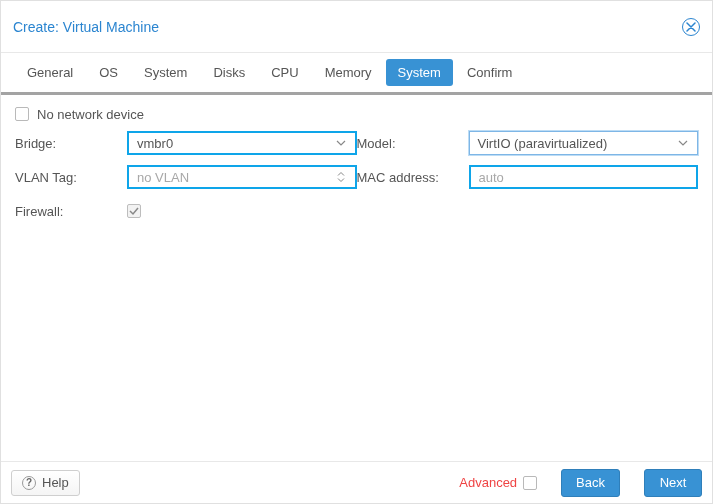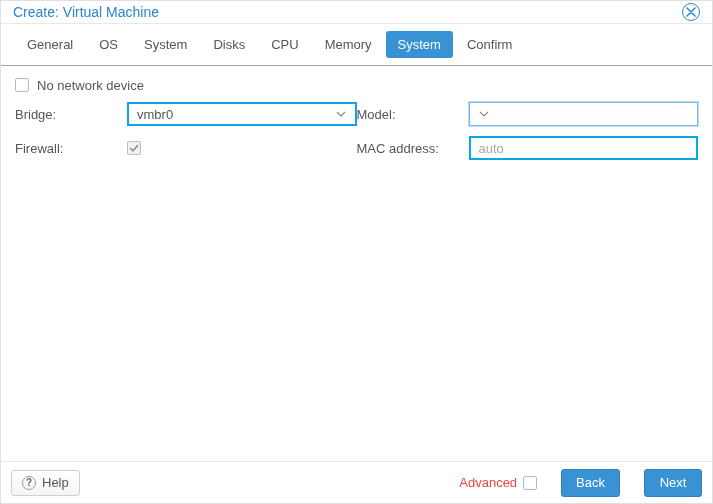--- a/index.html
+++ b/index.html
@@ -1,22 +1,22 @@
 <!DOCTYPE html>
 <html><head>
 <meta charset="utf-8">
 <style>
   * { box-sizing: border-box; }
   html, body { margin: 0; padding: 0; font-family: -apple-system, "Helvetica Neue", Arial, sans-serif; font-size: 13px; color: #555; }
   .window { width: 713px; height: 504px; background: #fff; border: 1px solid #e0e0e0; display: flex; flex-direction: column; position: relative; }
-  .titlebar { height: 23px; border-bottom: 1px solid #e8e8e8; display: flex; align-items: center; padding: 0 12px; justify-content: space-between; }
+  .titlebar { height: 52px; border-bottom: 1px solid #e8e8e8; display: flex; align-items: center; padding: 0 12px; justify-content: space-between; }
   .titlebar .title { color: #2b85d0; font-size: 14px; }
   .close-ring { width: 18px; height: 18px; border: 1.5px solid #2b85d0; border-radius: 50%; display: flex; align-items: center; justify-content: center; cursor: pointer; }
   .close-ring svg { width: 10px; height: 10px; }
-  .tabbar { height: 42px; display: flex; align-items: center; padding: 0 14px; border-bottom: 1px solid #a3a3a3; gap: 2px; }
+  .tabbar { height: 42px; display: flex; align-items: center; padding: 0 14px; border-bottom: 3px solid #a3a3a3; gap: 2px; }
   .tab { padding: 6px 12px; color: #555; border-radius: 3px; cursor: pointer; font-size: 13px; }
   .tab.active { background: #3892d4; color: #fff; }
   .body { flex: 1; padding: 12px 14px 10px 14px; display: flex; flex-direction: column; }
   .noNet { display: flex; align-items: flex-start; gap: 8px; margin-bottom: 8px; padding-left: 0px; }
   .noNet .cb { width: 14px; height: 14px; border: 1px solid #b9b9b9; background: #fff; border-radius: 2px; cursor: pointer; }
   .grid { display: flex; }
   .col { flex: 1; display: flex; flex-direction: column; gap: 8px; }
   .row { display: flex; align-items: center; height: 26px; }
   .lbl { width: 112px; color: #555; }
   .field { flex: 1; height: 24px; border: 2px solid #0ea5e9; background: #fff; display: flex; align-items: center; padding: 0 8px; color: #555; position: relative; justify-content: space-between; cursor: pointer; }
@@ -75,33 +75,48 @@
           <div class="field">
             <span>vmbr0</span>
             <span class="trigger">
                 <svg viewBox="0 0 10 10">
                   <path d="M1 3 L5 7 L9 3" stroke="#888" stroke-width="1.2" fill="none"></path>
                 </svg>
               </span>
           </div>
         </div>
         <div class="row">
+          <div class="lbl">VLAN Tag:</div>
+          <div class="field">
+            <span class="placeholder">no VLAN</span>
+            <span class="spinner">
+              <svg viewBox="0 0 8 5">
+                  <path d="M1 4 L4 1 L7 4" stroke="#888" stroke-width="1" fill="none"></path>
+                </svg>
+              <svg viewBox="0 0 8 5">
+                  <path d="M1 1 L4 4 L7 1" stroke="#888" stroke-width="1" fill="none"></path>
+                </svg>
+            </span>
+          </div>
+        </div>
+        <div class="row">
           <div class="lbl">Firewall:</div>
           <span class="checkmark">
             <svg viewBox="0 0 10 10">
                 <path d="M1 5 L4 8 L9 2" stroke="#888" stroke-width="1.5" fill="none"></path>
               </svg>
           </span>
         </div>
       </div>
 
       <div class="col">
         <div class="row">
           <div class="lbl">Model:</div>
           <div class="field highlight">
+            <span>VirtIO (paravirtualized)</span>
             <span class="trigger">
                 <svg viewBox="0 0 10 10">
                   <path d="M1 3 L5 7 L9 3" stroke="#888" stroke-width="1.2" fill="none"></path>
                 </svg>
               </span>
           </div>
         </div>
         <div class="row">
           <div class="lbl">MAC address:</div>
           <div class="field">

